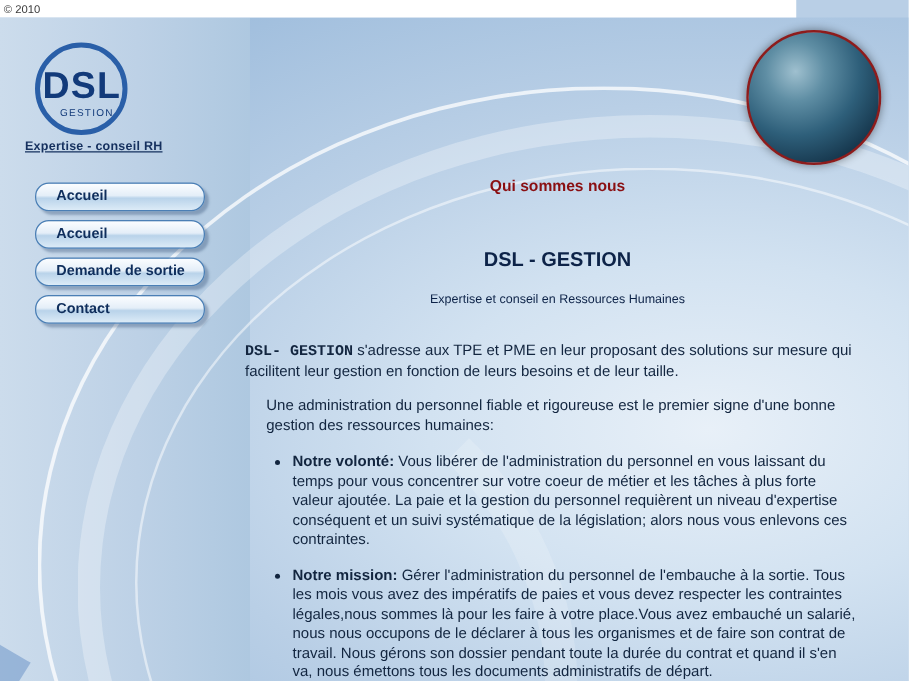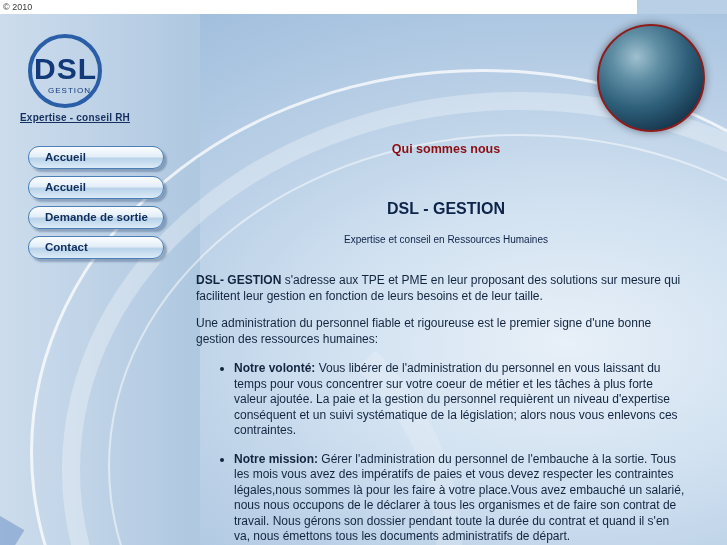--- a/index.html
+++ b/index.html
@@ -225,27 +225,28 @@
     color: #0d2348;
     margin-top: 16px;
   }
   #intro1 {
     margin-top: 28px;
     font-size: 12px;
     line-height: 15.5px;
     color: #12253f;
     padding-right: 8px;
   }
-  #intro1 b { font-weight: bold; }
+  #intro1 b { font-weight: bold; font-family: Liberation Mono, monospace; }
   #intro2 {
     margin-top: 12px;
     font-size: 12px;
     line-height: 15.5px;
     color: #12253f;
     padding-right: 8px;
+    margin-left: 17px;
   }
   ul#points {
     margin: 14px 0 0 0;
     padding-left: 38px;
     list-style: disc;
   }
   ul#points li {
     font-size: 12px;
     line-height: 15.5px;
     color: #12253f;

